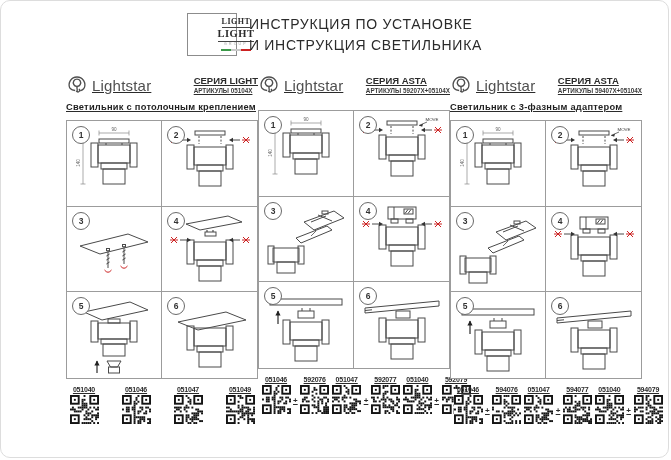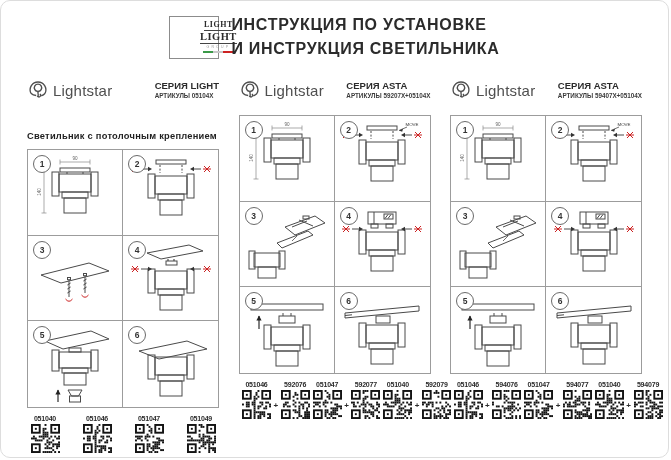--- a/index.html
+++ b/index.html
@@ -14,31 +14,31 @@
   .logo-box{
     width:46px;height:43px;border:1.5px solid #8c8c8c;background:#fff;
     display:flex;flex-direction:column;align-items:center;justify-content:center;
     font-family:"Liberation Serif",serif;line-height:1;box-sizing:border-box;padding-left:48px;
   }
   .logo-l1{font-size:8px;font-weight:bold;letter-spacing:.5px;border-bottom:.5px solid #444;padding-bottom:1px;}
   .logo-l2{font-size:10.5px;font-weight:bold;letter-spacing:.5px;border-bottom:.5px solid #444;padding-bottom:1px;margin-top:1px;}
   .logo-l3{font-family:"Liberation Sans",sans-serif;font-size:3.5px;letter-spacing:2.2px;color:#9a9a9a;margin-top:1.5px;}
   .logo-flag{display:flex;margin-top:2px;}
   .logo-flag span{width:10px;height:2px;display:block;}
-  .title{font-size:16px;font-weight:bold;letter-spacing:.7px;line-height:1.5;color:#2b2b2b;}
+  .title{font-size:14px;font-weight:normal;letter-spacing:.7px;line-height:1.5;color:#2b2b2b;}
   
-  .columns{display:flex;justify-content:space-between;padding:12px 26px 0;}
+  .columns{display:flex;justify-content:flex-end;padding:12px 26px 0;text-decoration:underline;}
   .column{width:192px;}
   .col-head{display:flex;align-items:center;justify-content:space-between;height:34px;}
   .brand{display:flex;align-items:center;gap:4px;}
   .wordmark{font-size:15px;color:#4f4f4f;letter-spacing:.2px;}
   .series{text-align:left;line-height:1.25;}
   .series-name{font-size:9.5px;font-weight:bold;color:#2b2b2b;}
   .series-art{font-size:6.3px;font-weight:bold;color:#3a3a3a;}
-  .subtitle{margin-top:24px;font-size:9.3px;font-weight:bold;letter-spacing:.25px;color:#1f1f1f;white-space:nowrap;}
+  .subtitle{margin-top:0;font-size:9.3px;font-weight:bold;letter-spacing:.25px;color:#1f1f1f;white-space:nowrap;}
   
   .grid{margin-top:8px;display:grid;grid-template-columns:1fr 1fr;border:1px solid #9c9c9c;background:#fff;}
   .cell{position:relative;height:85.5px;border-right:1px solid #9c9c9c;border-bottom:1px solid #9c9c9c;
         display:flex;align-items:center;justify-content:center;box-sizing:border-box;}
   .cell:nth-child(2n){border-right:none;}
   .cell:nth-child(5),.cell:nth-child(6){border-bottom:none;}
   .step-num{
     position:absolute;top:5px;left:5px;width:16px;height:16px;border:1px solid #6a6a6a;border-radius:50%;
     display:flex;align-items:center;justify-content:center;font-size:8.5px;font-weight:bold;color:#333;background:#fff;
   }
@@ -1166,20 +1166,21 @@
                 <path d="M12.5 14.5 c-2 2 1.2 3 -0.8 5.4 c2.2 1.6 4.2 -0.6 2.6 -2.8"></path>
               </g>
             </svg>
             <span class="wordmark">Lightstar</span>
           </div>
           <div class="series">
             <div class="series-name">СЕРИЯ ASTA</div>
             <div class="series-art">АРТИКУЛЫ 59407X+05104X</div>
           </div>
         </div>
+        <div class="subtitle">Светильник с 3-фазным адаптером</div>
         <div class="grid">
           <div class="cell">
             <div class="step-num">1</div>
             <svg class="step-draw" width="84" height="78" viewBox="0 0 84 78">
               <g fill="none" stroke="#4a4a4a" stroke-width="1">
                 <rect x="27" y="15" width="30" height="4"></rect>
                 <line x1="34" y1="19" x2="34" y2="21"></line>
                 <line x1="50" y1="19" x2="50" y2="21"></line>
                 <rect x="26" y="21" width="32" height="18"></rect>
                 <rect x="19" y="19" width="7" height="24"></rect>

